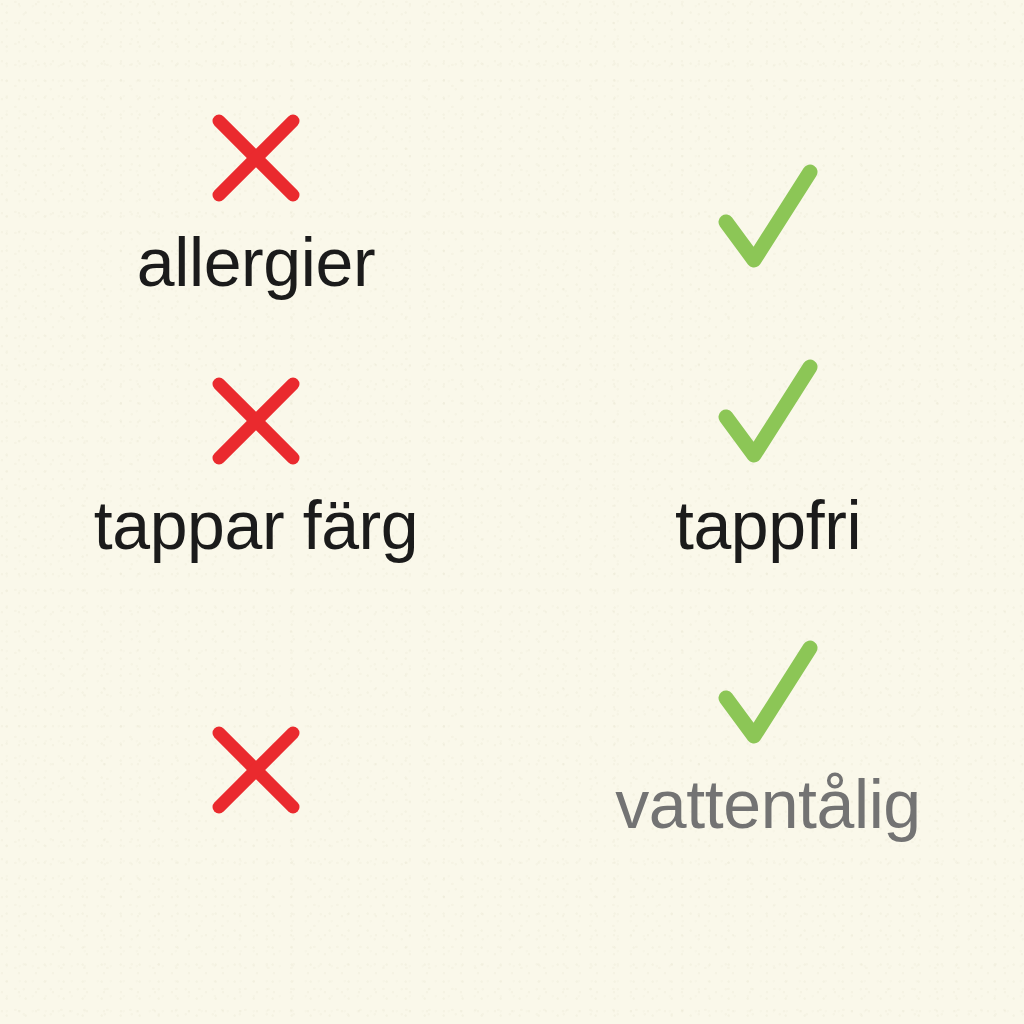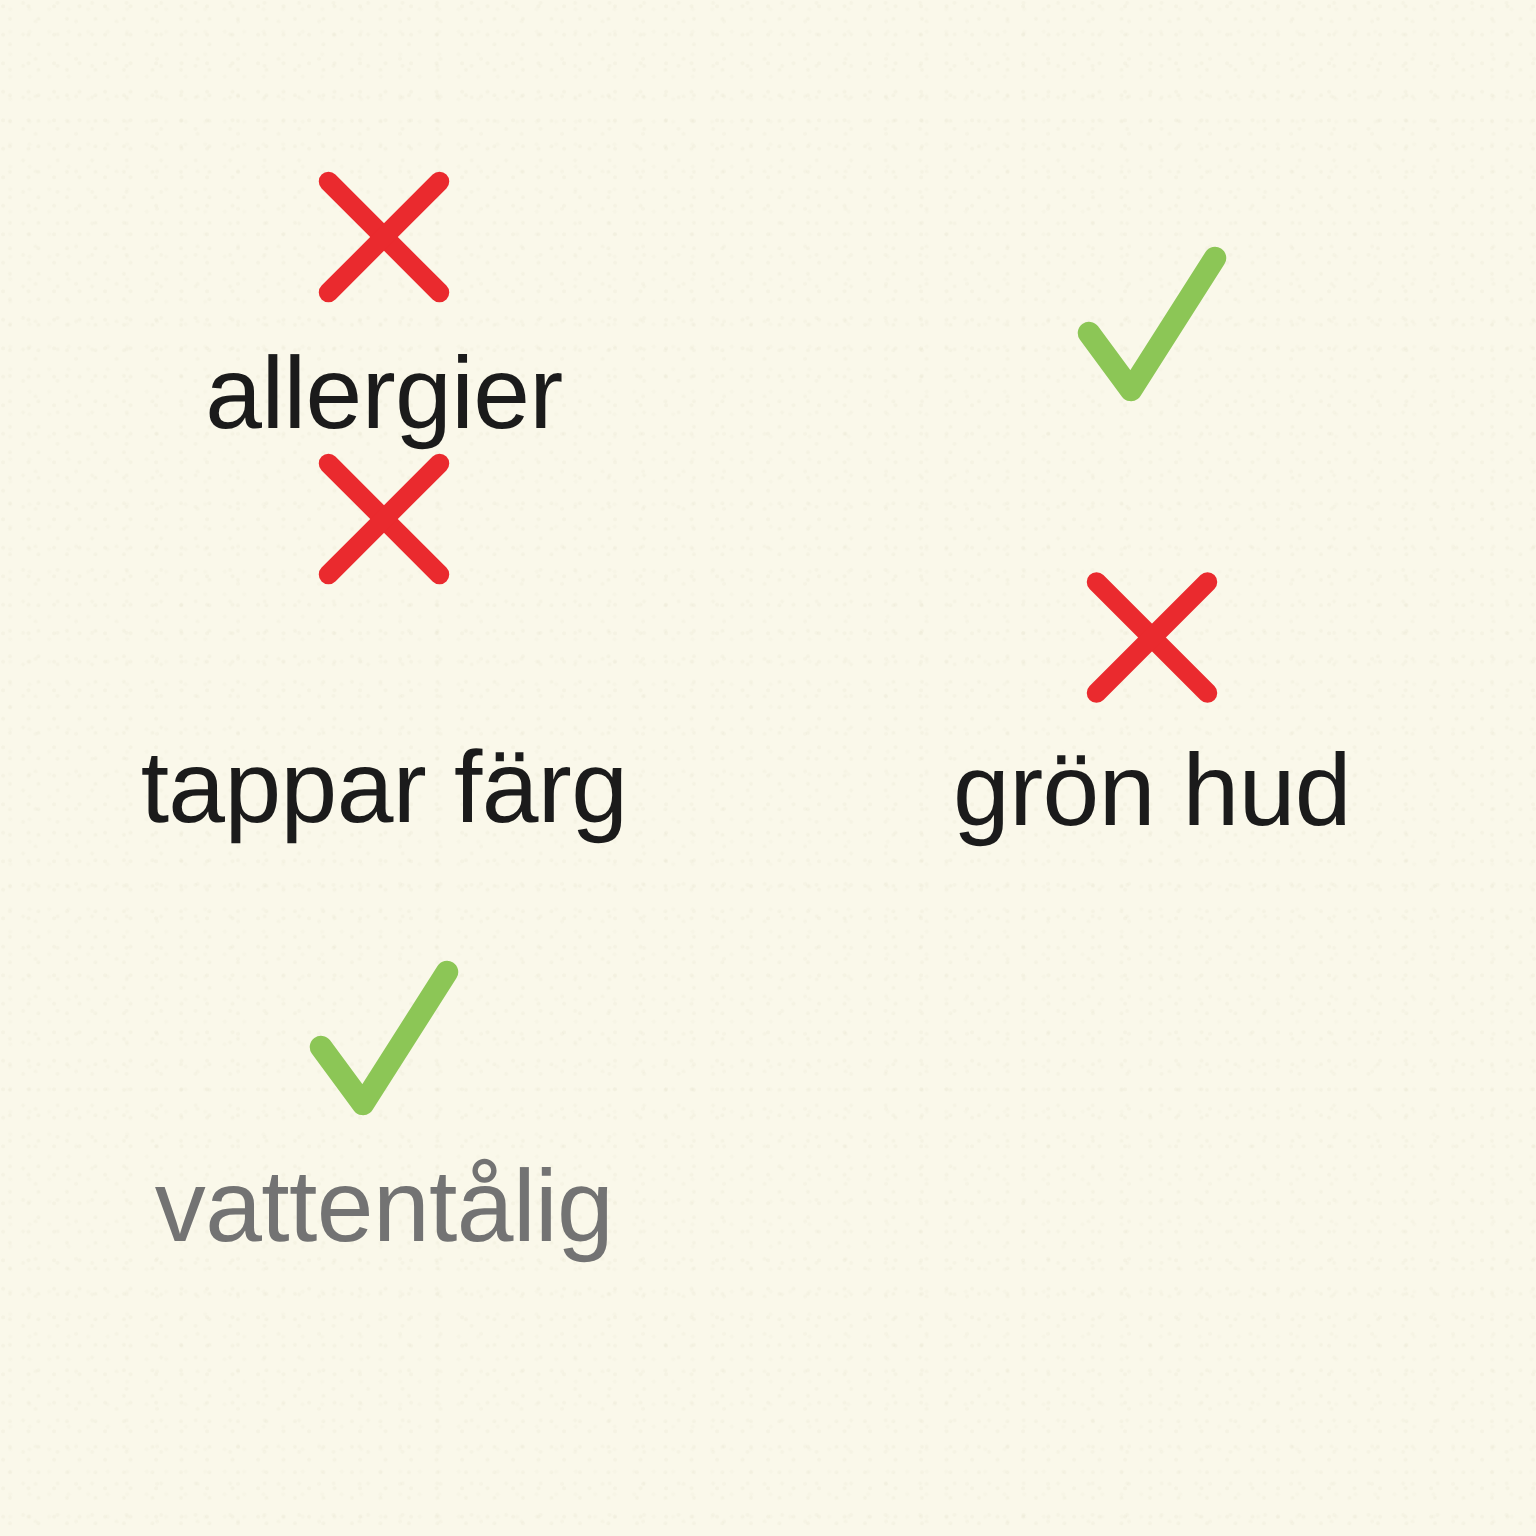--- a/index.html
+++ b/index.html
@@ -68,21 +68,21 @@
     color: #1b1b1b;
     font-size: 68px;
     line-height: 1.0;
     letter-spacing: -0.4px;
     font-weight: 300;
     white-space: nowrap;
   }
 
   
   .cell.row1 { padding-bottom: 4px; }
-  .cell.row2 { padding-bottom: 18px; justify-content: space-between; }
+  .cell.row2 { padding-bottom: 18px; }
   .cell.row3 { padding-bottom: 16px; }
 
   .left-col  .label { }
   .right-col .label { }
 
   .spacer-cell { }
 </style>
 </head>
 <body>
 
@@ -117,31 +117,38 @@
         <svg class="mark-cross" viewBox="0 0 92 92" xmlns="http://www.w3.org/2000/svg" aria-hidden="true">
           <g stroke="#ea2a2e" stroke-width="13" stroke-linecap="round">
             <line x1="9" y1="9" x2="83" y2="83" stroke="#ea2a2e"></line>
             <line x1="83" y1="9" x2="9" y2="83" stroke="#ea2a2e"></line>
           </g>
         </svg>
       </span>
       <span class="label" style="color: rgb(27, 27, 27);">tappar färg</span>
     </div>
 
+    <div class="cell row2 right-col">
+      <span class="icon-wrap">
+        <svg class="mark-check" viewBox="0 0 104 112" xmlns="http://www.w3.org/2000/svg" aria-hidden="true">
+          <path d="M10 62 L38 100 L94 12" fill="none" stroke="#8cc656" stroke-width="15" stroke-linecap="round" stroke-linejoin="round"></path>
+        </svg>
+      </span>
+      <span class="label" style="color: rgb(27, 27, 27);">tappfri</span>
+    </div>
 
     <div class="cell row3 left-col">
       <span class="icon-wrap">
         <svg class="mark-cross" viewBox="0 0 92 92" xmlns="http://www.w3.org/2000/svg" aria-hidden="true">
           <g stroke="#ea2a2e" stroke-width="13" stroke-linecap="round">
             <line x1="9" y1="9" x2="83" y2="83" stroke="#ea2a2e"></line>
             <line x1="83" y1="9" x2="9" y2="83" stroke="#ea2a2e"></line>
           </g>
         </svg>
       </span>
-      <span class="label" style="color: rgb(27, 27, 27);">grön hud</span>
     </div>
 
     <div class="cell row3 right-col">
       <span class="icon-wrap">
         <svg class="mark-check" viewBox="0 0 104 112" xmlns="http://www.w3.org/2000/svg" aria-hidden="true">
           <path d="M10 62 L38 100 L94 12" fill="none" stroke="#8cc656" stroke-width="15" stroke-linecap="round" stroke-linejoin="round"></path>
         </svg>
       </span>
       <span class="label" style="color: #737373;">vattentålig</span>
     </div>

